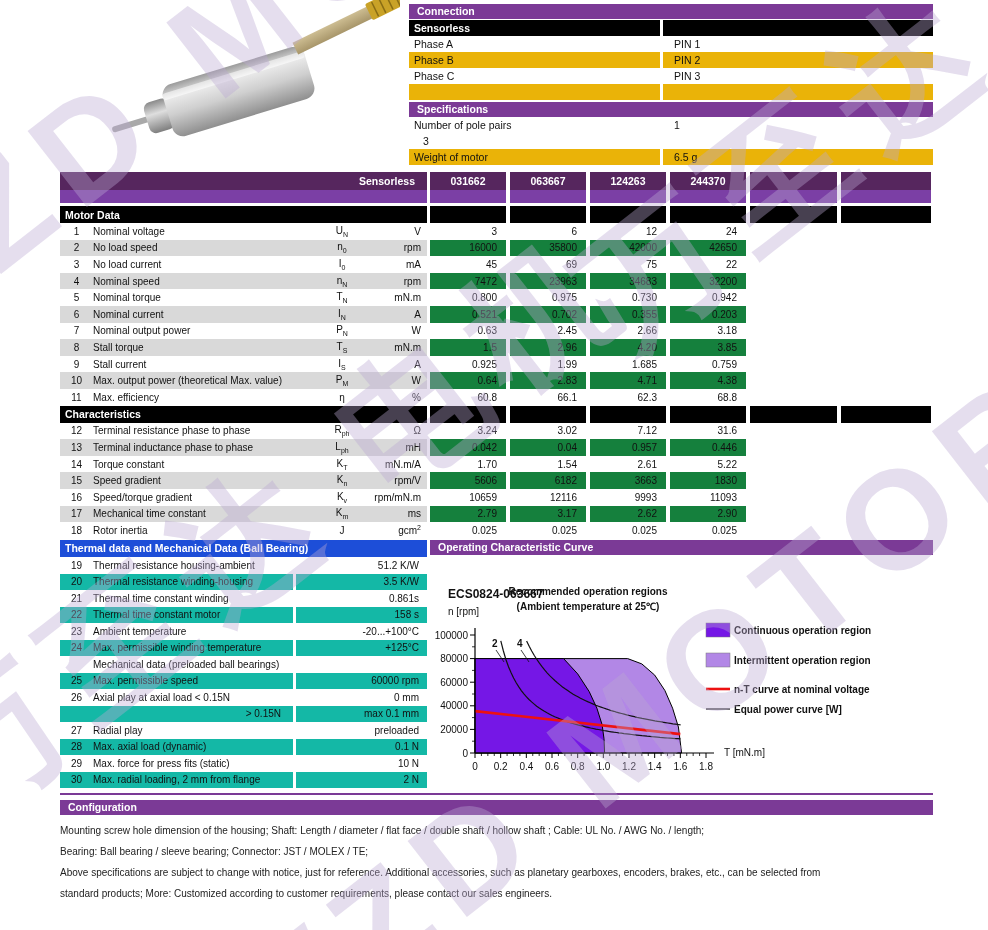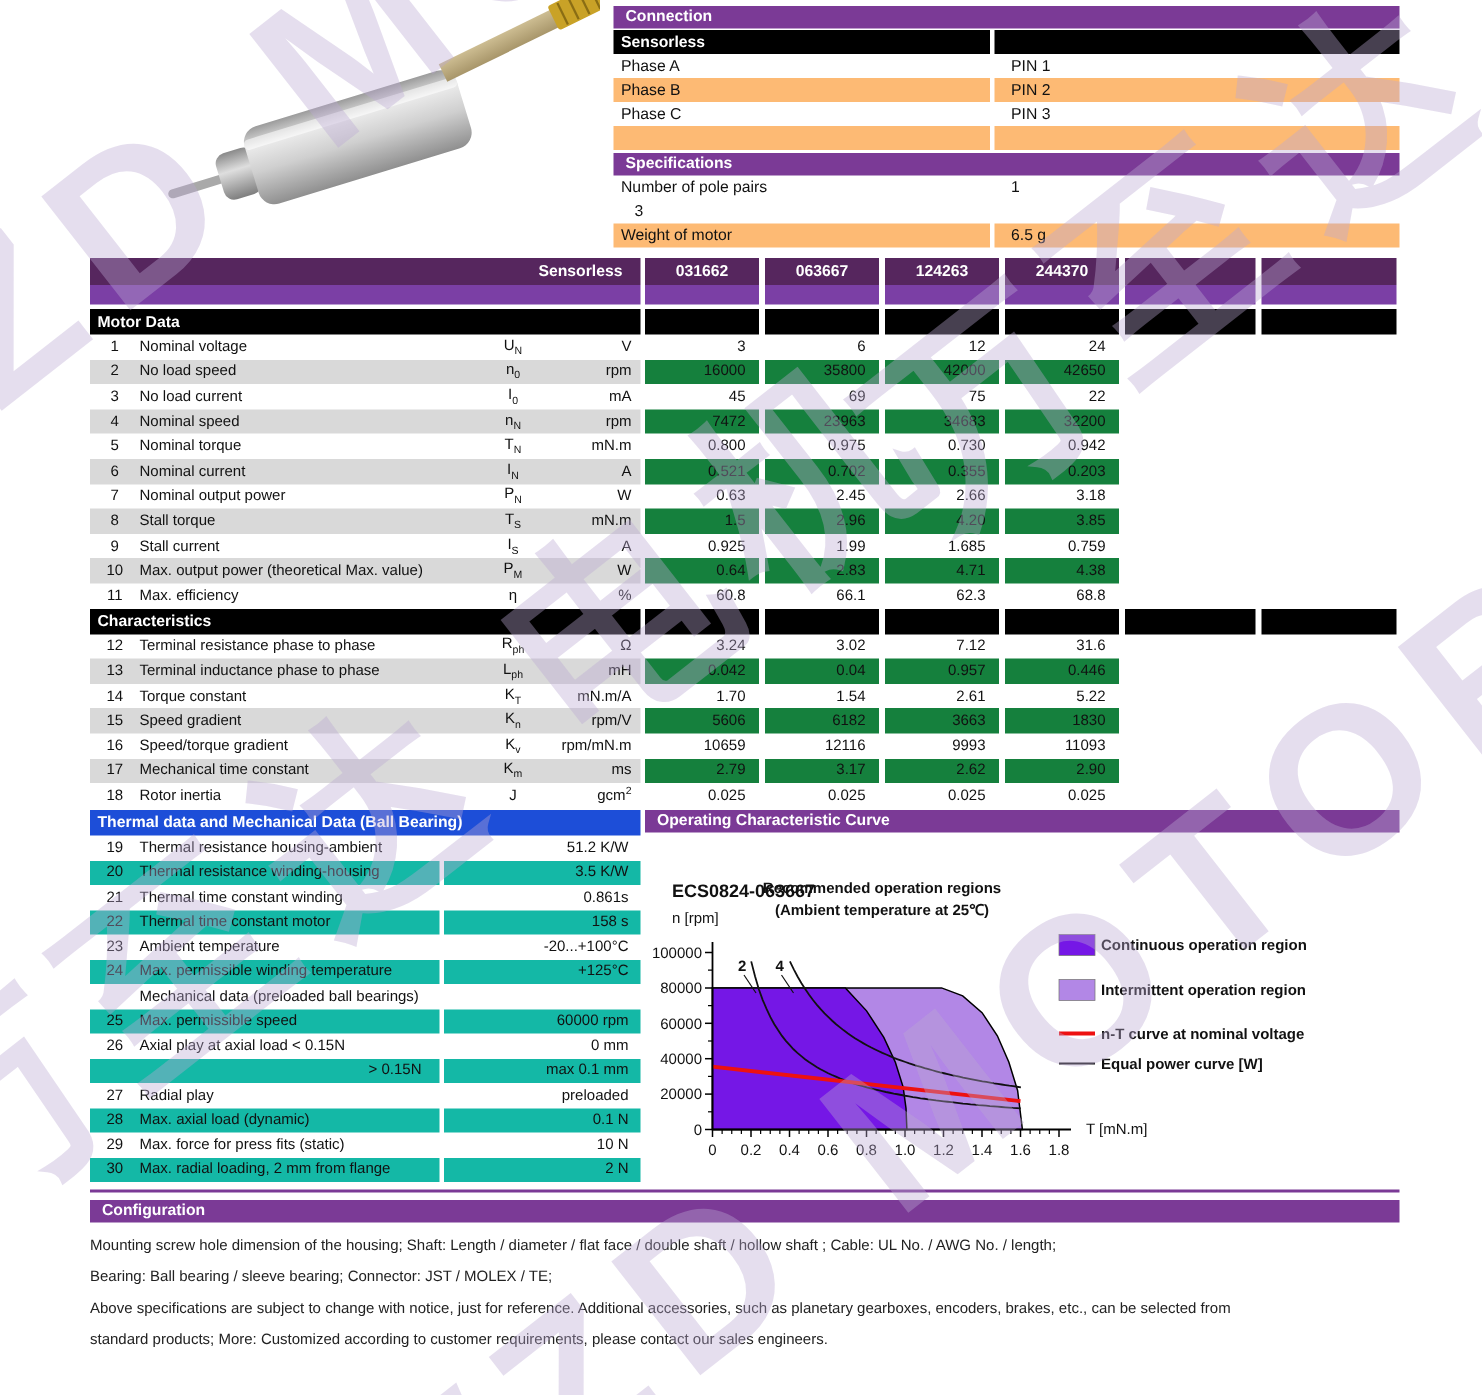--- a/index.html
+++ b/index.html
@@ -15,21 +15,21 @@
 
   
   .band{background:#7B3A96;color:#fff;font-weight:bold;font-size:10.5px;
         line-height:15px;height:15px;padding-left:8px}
 
   
   .ttable{width:524px;font-size:10.5px}
   .trow{display:flex;height:16px;align-items:center}
   .tl{width:251px;padding-left:5px;height:100%;display:flex;align-items:center}
   .tv{width:270px;margin-left:3px;padding-left:11px;height:100%;display:flex;align-items:center}
-  .trow.shaded .tl,.trow.shaded .tv{background:#fdba74}
+  .trow.shaded .tl,.trow.shaded .tv{background:#eab308}
   .trow.black{height:16px;color:#fff;font-weight:bold}
   .trow.black .tl,.trow.black .tv{background:#000}
 
   
   .mtab{width:873px;font-size:10px}
   .mrow{display:flex;height:16.6px;align-items:stretch}
   .lg{display:flex;width:367px;align-items:center}
   .no{width:33px;text-align:center}
   .nm{width:226px}
   .sy{width:46px;text-align:center}

